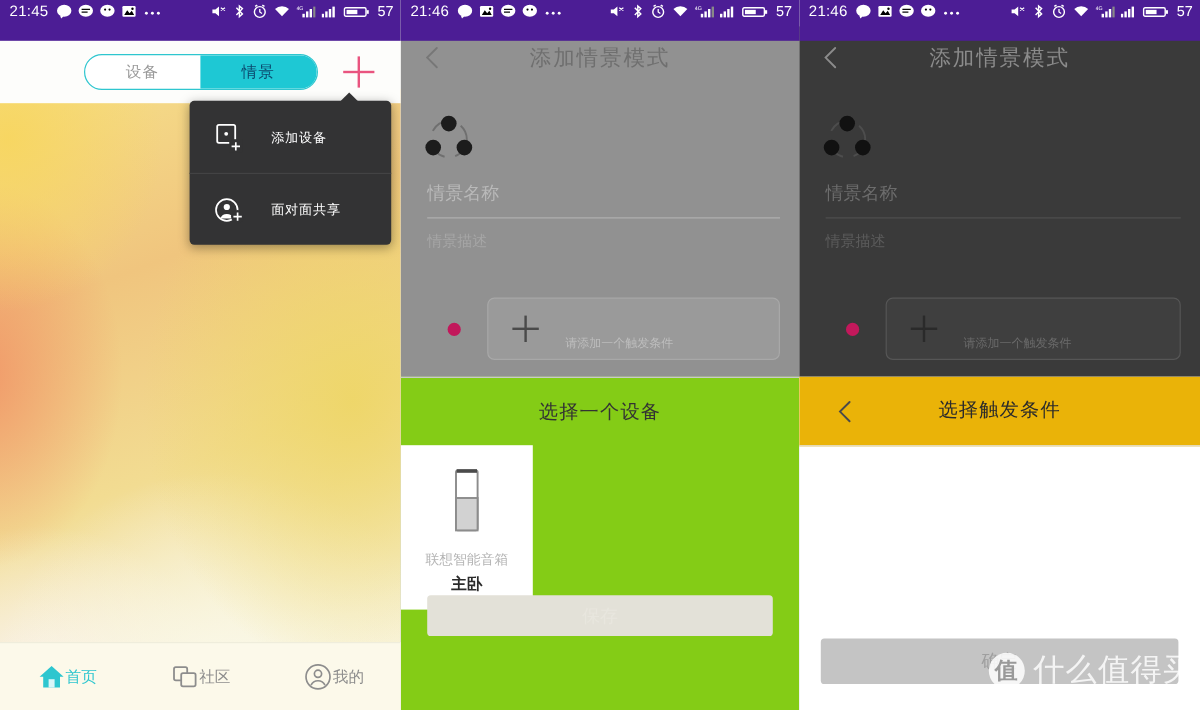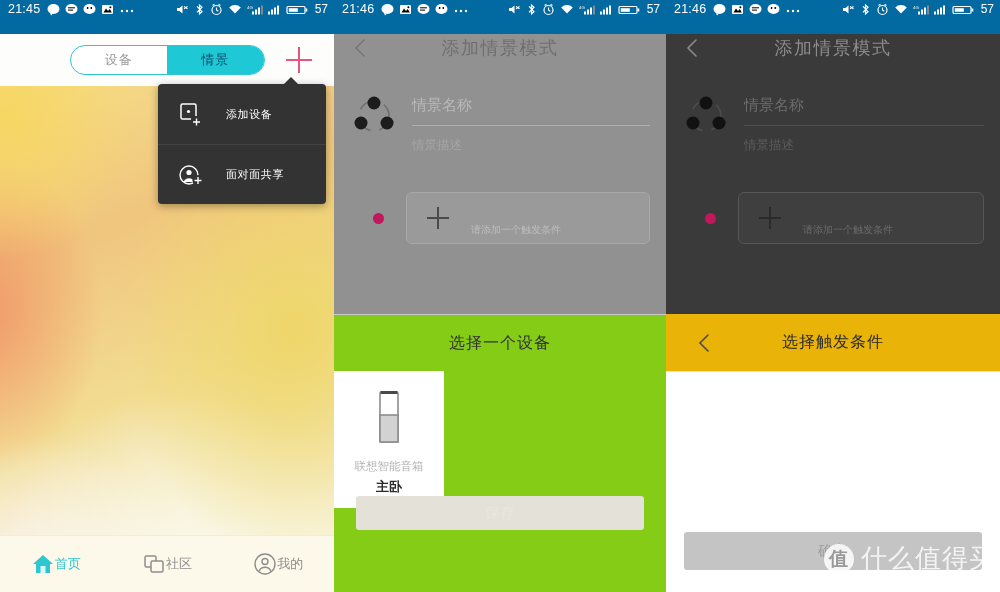--- a/index.html
+++ b/index.html
@@ -11,21 +11,21 @@
   }
   .stage { position:relative; width:1000px; height:592px; display:flex; }
 
   .panel { position:relative; height:592px; overflow:hidden; }
   .panel-1 { width:334px; background:#fff; }
   .panel-2 { width:332px; background:#e6e6e6; }
   .panel-3 { width:334px; background:#fff; }
 
   
   .statusbar {
-    position:relative; height:34px; background:#0369a1; color:#fff;
+    position:relative; height:34px; background:#4c1d95; color:#fff;
     display:flex; align-items:center; padding:0 6px 16px 8px;
     font-size:12px; z-index:50;
   }
   .sb-time { font-size:12.5px; letter-spacing:.2px; }
   .sb-left-icons { display:flex; align-items:center; gap:5px; margin-left:7px; }
   .sb-spacer { flex:1; }
   .sb-right-icons { display:flex; align-items:flex-end; gap:5px; }
   .sb-batt-num { font-size:12px; margin-left:2px; }
   .sbi { display:inline-block; line-height:0; }
   .sbi svg { display:block; }
@@ -110,21 +110,21 @@
     display:flex; align-items:center; justify-content:center;
     font-size:18px; letter-spacing:1.5px;
   }
   .navbar .back {
     position:absolute; left:16px; top:50%; transform:translateY(-50%);
     width:22px; height:22px;
   }
   .navbar .back svg { display:block; }
 
   .form-area { position:relative; padding:14px 0 0 0; }
-  .form-row { display:flex; padding:0 16px; }
+  .form-row { display:flex; padding:0 16px;flex-direction:column; }
   .scene-avatar { width:56px; flex:0 0 56px; padding-top:6px; }
   .scene-avatar svg { display:block; }
   .form-fields { flex:1; padding-left:6px; }
   .field-name {
     font-size:15px; padding:8px 0 10px 0;
     border-bottom:1px solid rgba(255,255,255,.28);
   }
   .field-desc { font-size:12.5px; padding:11px 0 0 0; }
 
   .trigger-row {

